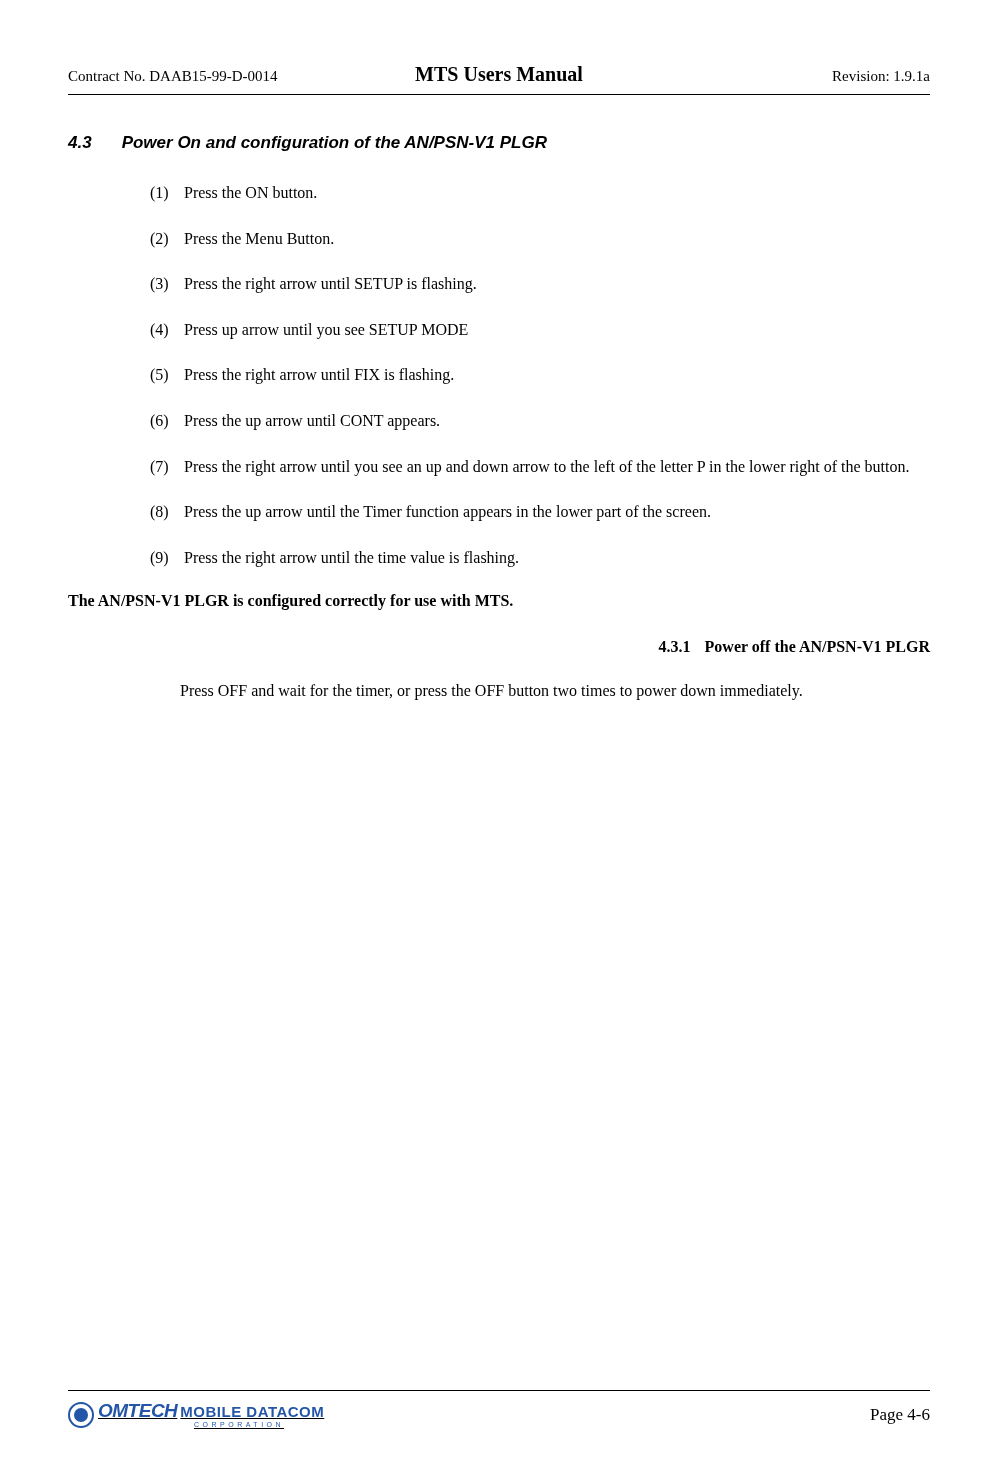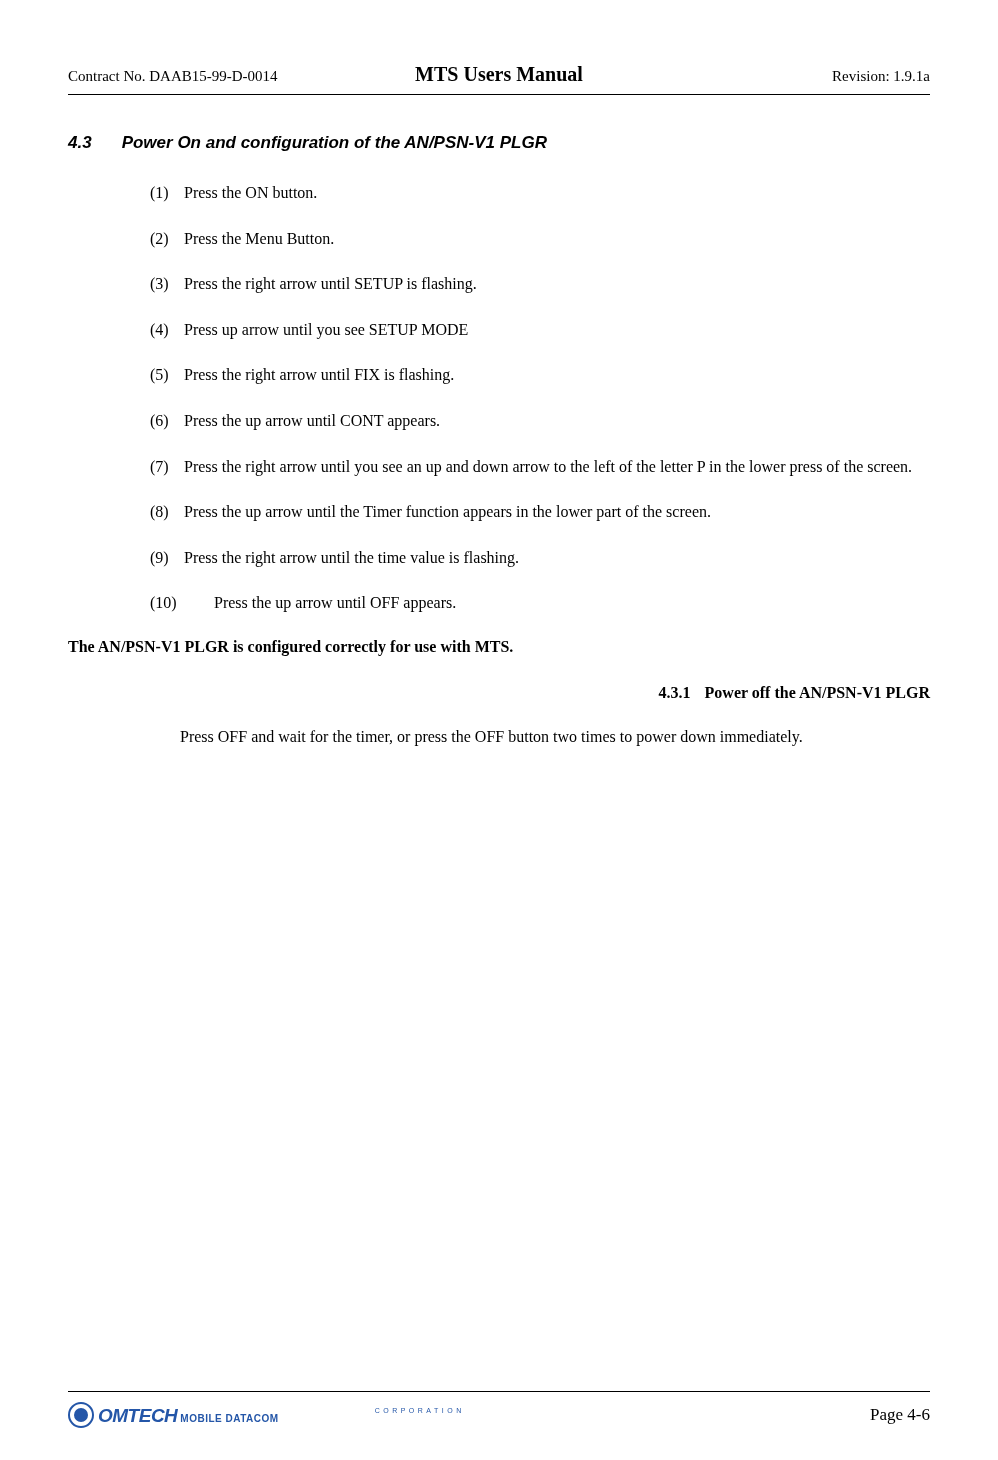--- a/index.html
+++ b/index.html
@@ -130,40 +130,41 @@
       background: #fff;
     }
     .logo-badge-inner {
       width: 14px;
       height: 14px;
       background: #2456a8;
       border-radius: 50%;
     }
     .logo-text {
       display: flex;
-      flex-direction: row;
+      flex-direction: column;
       line-height: 1;
+      text-decoration: underline;
     }
     .logo-main {
       display: flex;
       align-items: baseline;
       gap: 3px;
     }
     .logo-omtech {
       font-family: Arial, Helvetica, sans-serif;
       font-weight: 900;
       font-style: italic;
       font-size: 19px;
       color: #2456a8;
       letter-spacing: -0.5px;
     }
     .logo-mobile {
       font-family: Arial, Helvetica, sans-serif;
       font-weight: 900;
-      font-size: 10px;
+      font-size: 15px;
       color: #2456a8;
       letter-spacing: 0.5px;
     }
     .logo-corp {
       font-family: Arial, Helvetica, sans-serif;
       font-size: 7px;
       color: #2456a8;
       letter-spacing: 3.5px;
       margin-left: 96px;
       margin-top: 1px;
@@ -206,33 +207,29 @@
   <div class="step-item">
     <span class="step-num">(5)</span>
     <span class="step-text">Press the right arrow until FIX is flashing.</span>
   </div>
   <div class="step-item">
     <span class="step-num">(6)</span>
     <span class="step-text">Press the up arrow until CONT appears.</span>
   </div>
   <div class="step-item">
     <span class="step-num">(7)</span>
-    <span class="step-text">Press the right arrow until you see an up and down arrow to the left of the letter P in the lower press of the screen.</span>
+    <span class="step-text">Press the right arrow until you see an up and down arrow to the left of the letter P in the lower right of the button.</span>
   </div>
   <div class="step-item">
     <span class="step-num">(8)</span>
     <span class="step-text">Press the up arrow until the Timer function appears in the lower part of the screen.</span>
   </div>
   <div class="step-item">
     <span class="step-num">(9)</span>
     <span class="step-text">Press the right arrow until the time value is flashing.</span>
-  </div>
-  <div class="step-item">
-    <span class="step-num-wide">(10)</span>
-    <span class="step-text">Press the up arrow until OFF appears.</span>
   </div>
 </div>
 
 <div class="config-statement">The AN/PSN-V1 PLGR is configured correctly for use with MTS.</div>
 
 <div class="subsection-heading">
   <span class="subsection-number">4.3.1</span><span>Power off the AN/PSN-V1 PLGR</span>
 </div>
 
 <div class="subsection-body">Press OFF and wait for the timer, or press the OFF button two times to power down immediately.</div>

